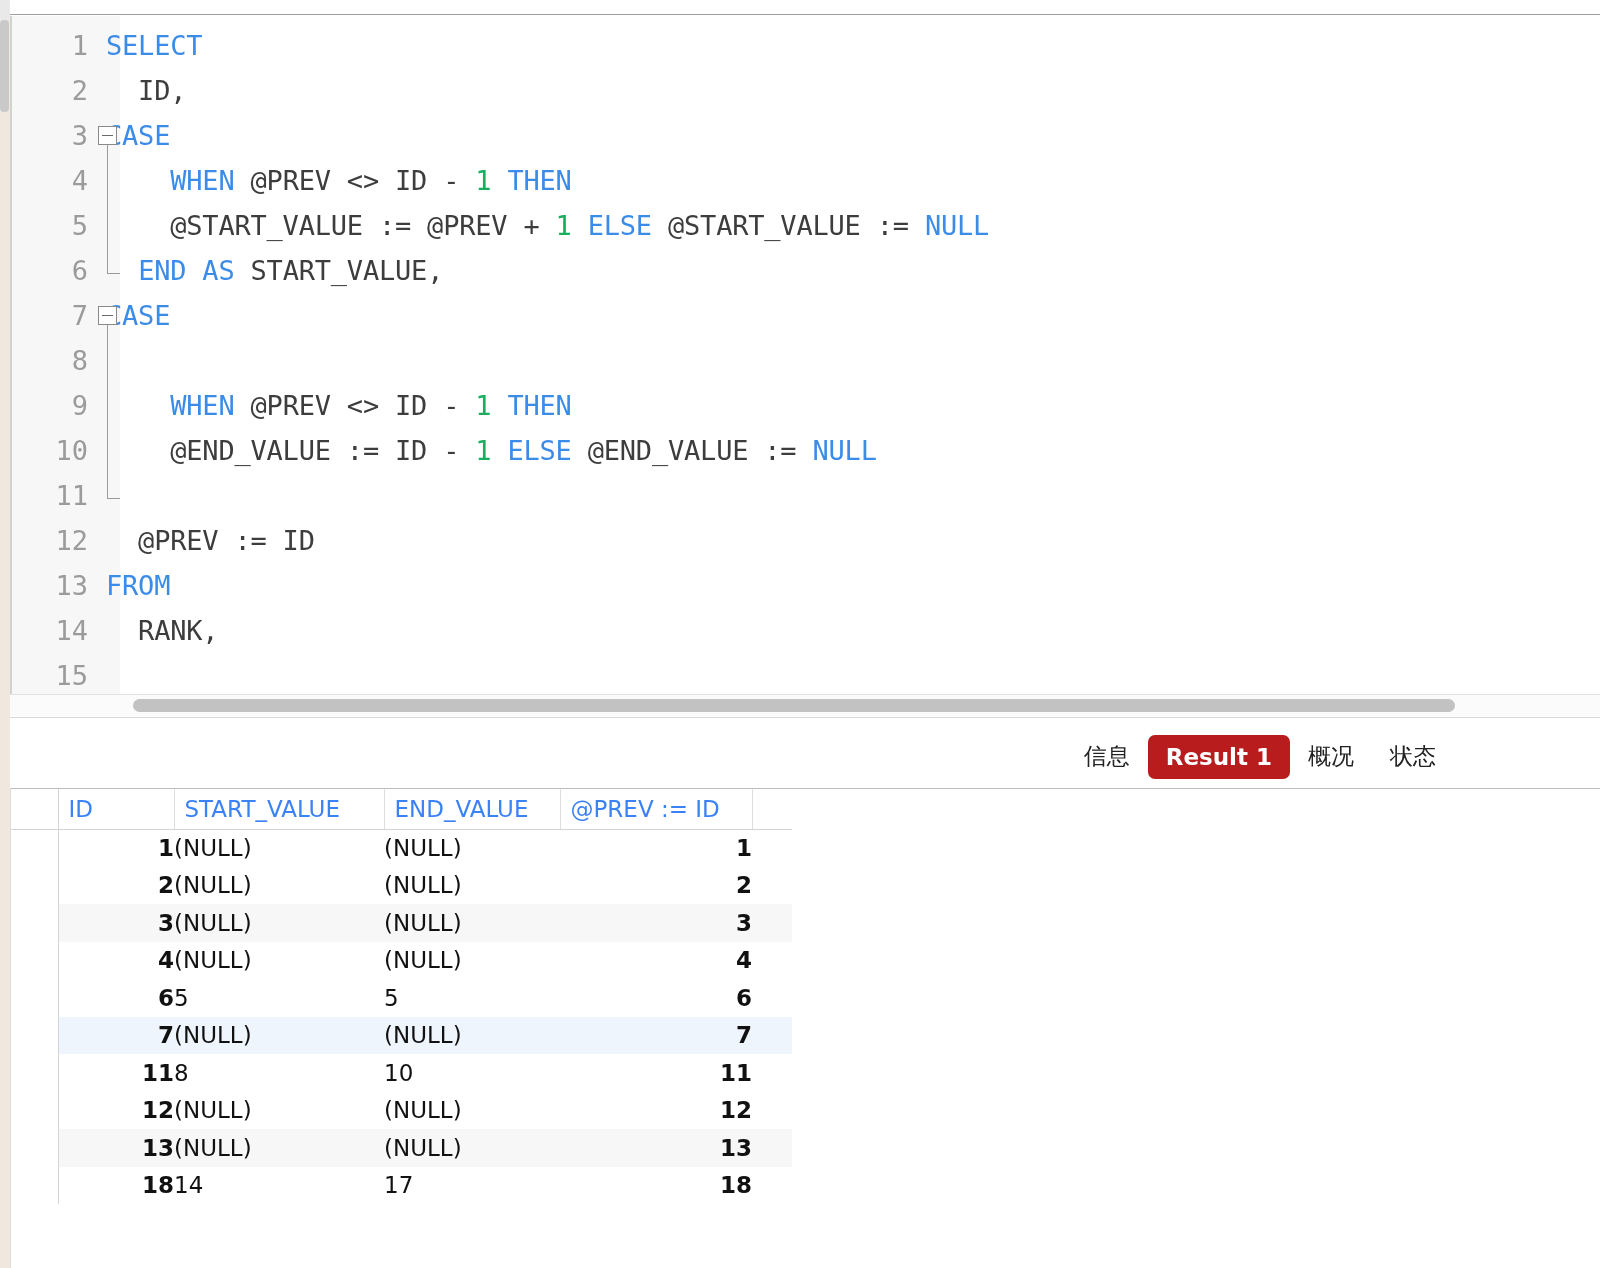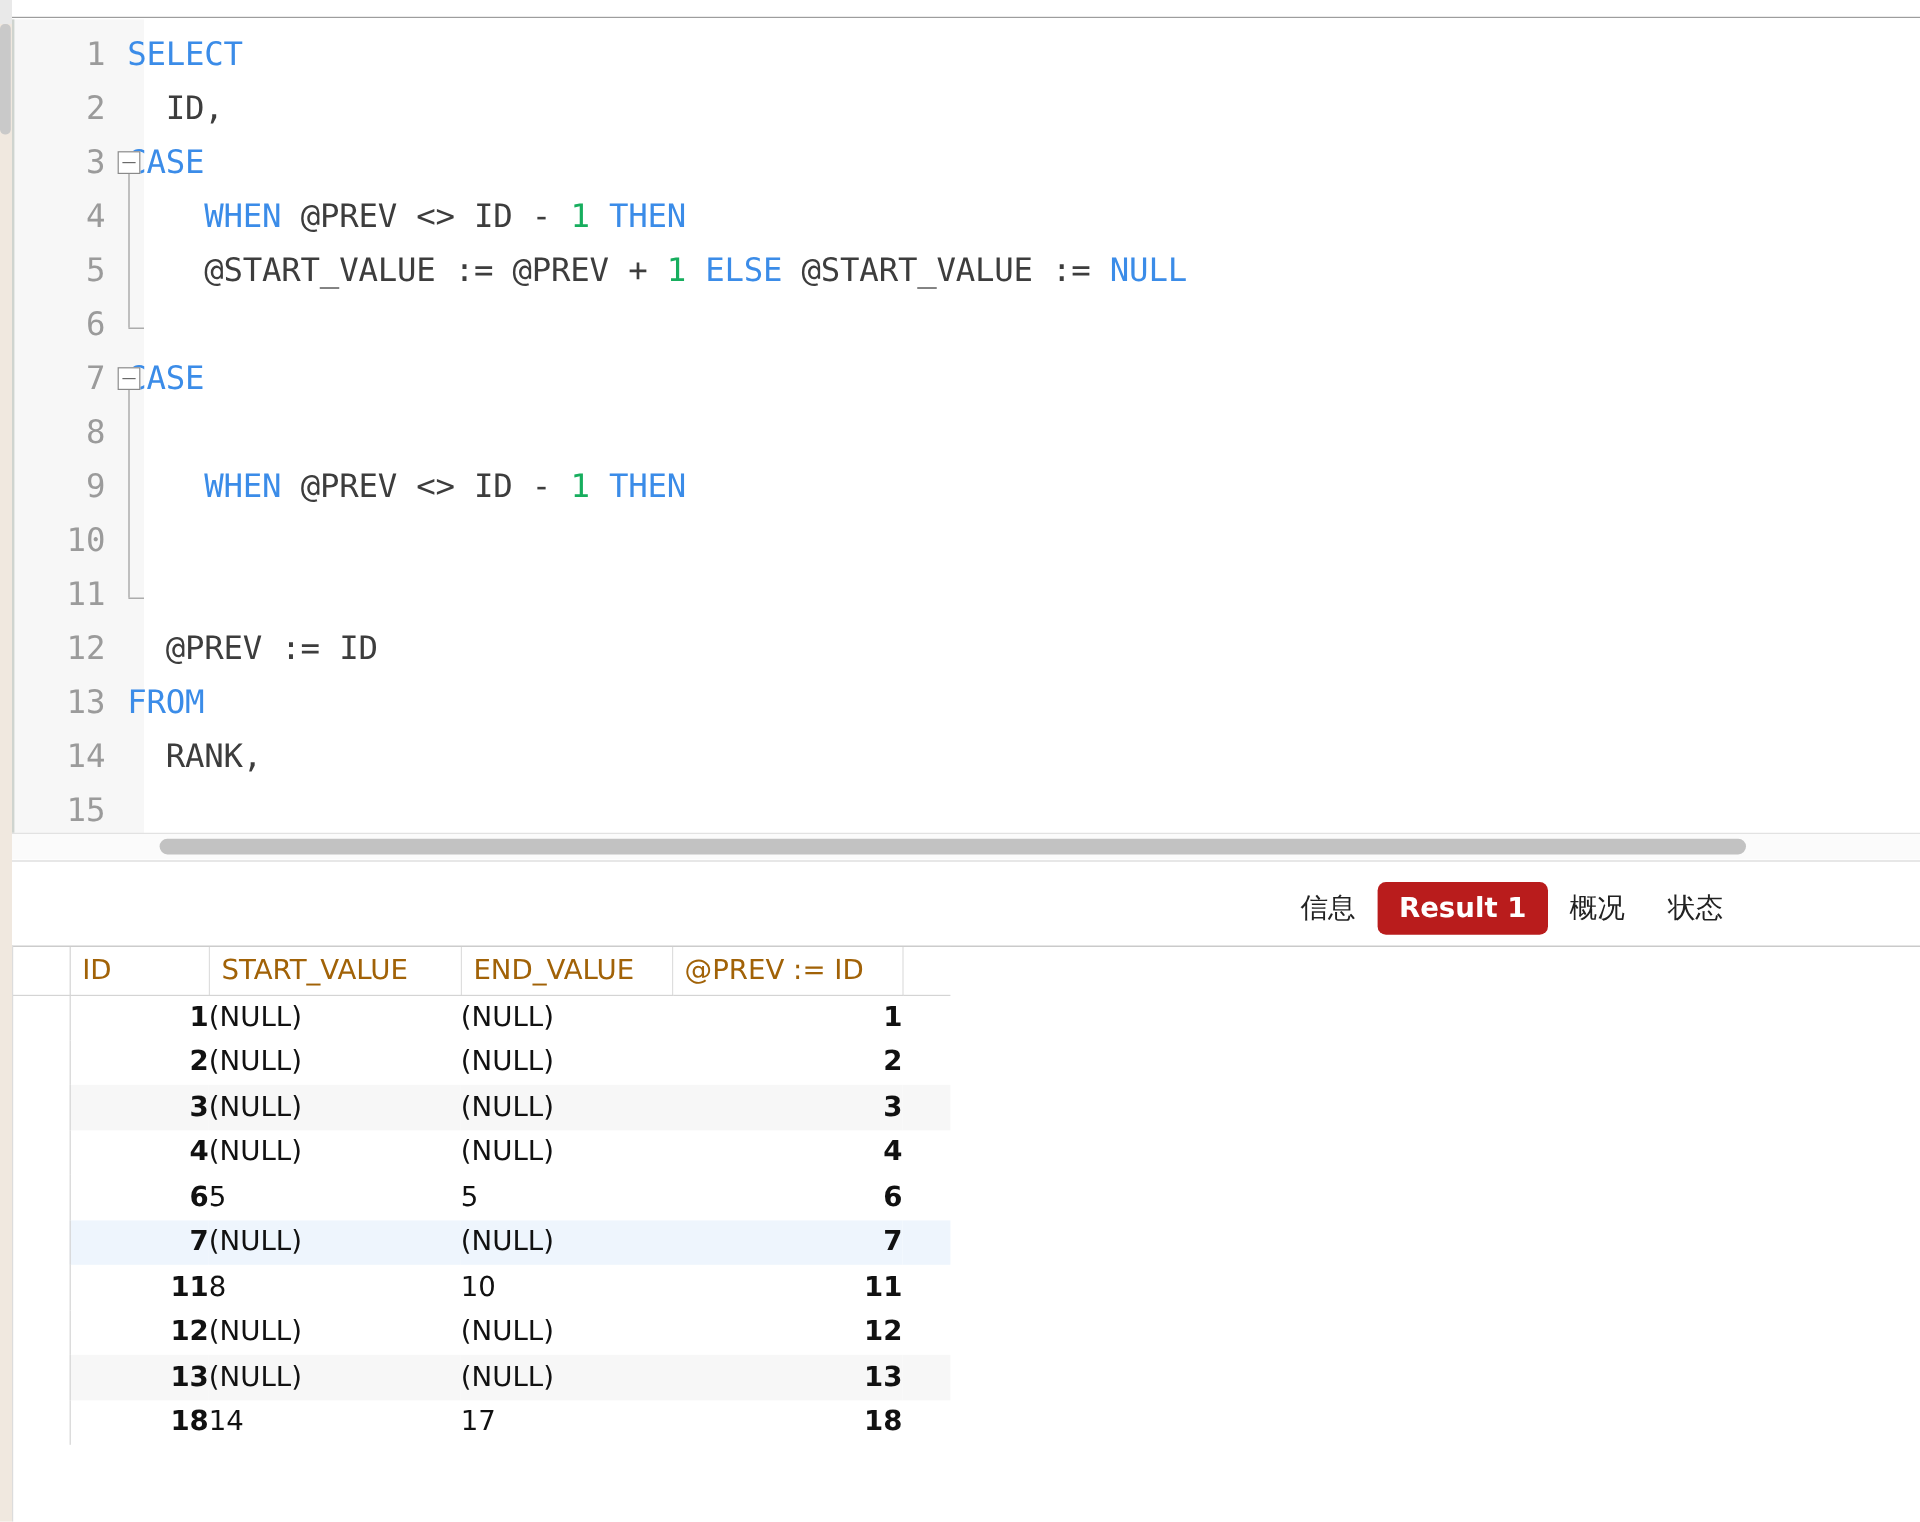--- a/index.html
+++ b/index.html
@@ -198,21 +198,21 @@
   col.c-ev   { width: 176px; }
   col.c-pv   { width: 192px; }
   col.c-pad  { width: 40px; }
 
   table.rs thead th {
     height: 40px;
     background: #ffffff;
     border-bottom: 1px solid #d4d4d4;
     border-right: 1px solid #dedede;
     font-weight: normal;
-    color: #a16207;
+    color: #3b82f6;
     text-align: left;
     padding-left: 10px;
     box-sizing: border-box;
     white-space: nowrap;
     font-size: 23px;
   }
   table.rs thead th.rowhdr {
     border-right: 1px solid #d4d4d4;
     padding-left: 0;
   }
@@ -267,25 +267,25 @@
 <div id="top-bar"></div>
 
 <div id="editor">
   <div id="gutter-bg"></div>
   <div id="code-lines">
       <div class="code-line" style="top: 7px;"><span class="lnum">1</span><span class="ctext"><span class="kw">SELECT</span></span></div>
       <div class="code-line" style="top: 52px;"><span class="lnum">2</span><span class="ctext"><span>  ID,</span></span></div>
       <div class="code-line" style="top: 97px;"><span class="lnum">3</span><span class="ctext"><span class="kw">CASE</span></span></div>
       <div class="code-line" style="top: 142px;"><span class="lnum">4</span><span class="ctext"><span>    </span><span class="kw">WHEN</span><span> @PREV &lt;&gt; ID - </span><span class="num">1</span><span> </span><span class="kw">THEN</span></span></div>
       <div class="code-line" style="top: 187px;"><span class="lnum">5</span><span class="ctext"><span>    @START_VALUE := @PREV + </span><span class="num">1</span><span> </span><span class="kw">ELSE</span><span> @START_VALUE := </span><span class="kw">NULL</span></span></div>
-      <div class="code-line" style="top: 232px;"><span class="lnum">6</span></div>
+      <div class="code-line" style="top: 232px;"><span class="lnum">6</span><span class="ctext"><span>  </span><span class="kw">END</span><span> </span><span class="kw">AS</span><span> START_VALUE,</span></span></div>
       <div class="code-line" style="top: 277px;"><span class="lnum">7</span><span class="ctext"><span class="kw">CASE</span></span></div>
       <div class="code-line" style="top: 322px;"><span class="lnum">8</span><span class="ctext"><span></span></span></div>
       <div class="code-line" style="top: 367px;"><span class="lnum">9</span><span class="ctext"><span>    </span><span class="kw">WHEN</span><span> @PREV &lt;&gt; ID - </span><span class="num">1</span><span> </span><span class="kw">THEN</span></span></div>
-      <div class="code-line" style="top: 412px;"><span class="lnum">10</span></div>
+      <div class="code-line" style="top: 412px;"><span class="lnum">10</span><span class="ctext"><span>    @END_VALUE := ID - </span><span class="num">1</span><span> </span><span class="kw">ELSE</span><span> @END_VALUE := </span><span class="kw">NULL</span></span></div>
       <div class="code-line" style="top: 457px;"><span class="lnum">11</span></div>
       <div class="code-line" style="top: 502px;"><span class="lnum">12</span><span class="ctext"><span>  @PREV := ID</span></span></div>
       <div class="code-line" style="top: 547px;"><span class="lnum">13</span><span class="ctext"><span class="kw">FROM</span></span></div>
       <div class="code-line" style="top: 592px;"><span class="lnum">14</span><span class="ctext"><span>  RANK,</span></span></div>
       <div class="code-line" style="top: 637px;"><span class="lnum">15</span></div>
     </div>
   <div id="fold-widgets">
       <div class="fold-box" style="left: 88px; top: 110px;"></div>
       <div class="fold-line" style="left: 97px; top: 129px; height: 128px;"></div>
       <div class="fold-foot" style="left: 97px; top: 257px;"></div>

